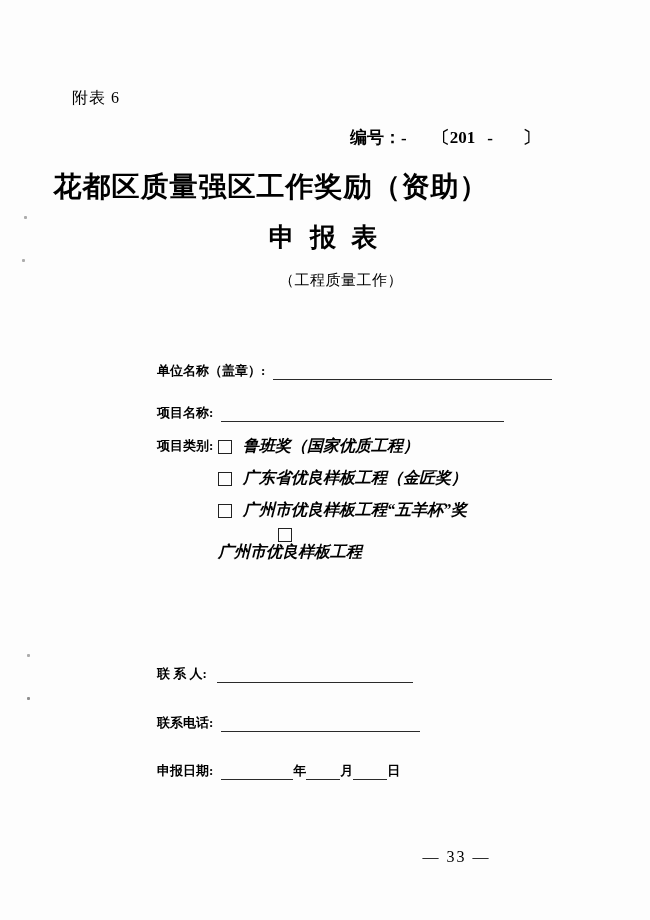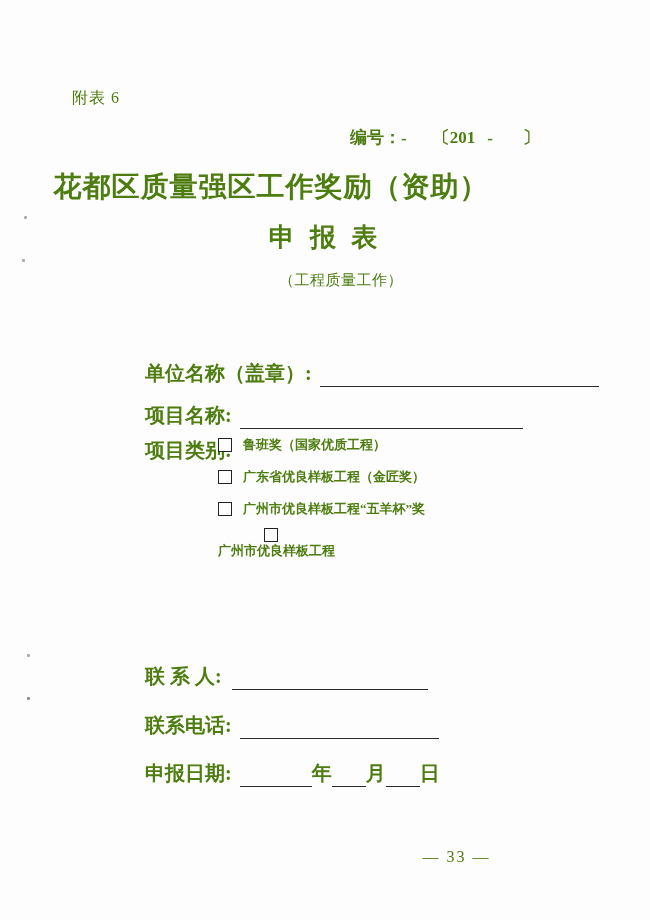--- a/index.html
+++ b/index.html
@@ -4,21 +4,21 @@
 <style>
   * { margin: 0; padding: 0; box-sizing: border-box; }
   html, body { background: #ffffff; }
   .page {
     position: relative;
     width: 650px;
     height: 920px;
     background: #fdfdfd;
     overflow: hidden;
     font-family: "Liberation Serif", "DejaVu Serif", serif;
-    color: #4d7c0f;
+    color: #000000;
   }
   .appendix {
     position: absolute;
     left: 72px; top: 88px;
     font-size: 16px;
     letter-spacing: 1px;
   }
   .number-line {
     position: absolute;
     left: 350px; top: 126px;
@@ -54,40 +54,41 @@
   .subtitle {
     position: absolute;
     left: 16px; top: 271px;
     width: 650px;
     text-align: center;
     font-size: 15px;
     letter-spacing: 0.5px;
   }
   .row {
     position: absolute;
-    left: 145px;
+    left: 157px;
     display: flex;
     align-items: flex-end;
-    font-size: 20px;
+    font-size: 13px;
     font-weight: 600;
     white-space: nowrap;
   }
   .uline {
     display: inline-block;
     border-bottom: 1.6px solid #2a2a2a;
     height: 20px;
   }
   .opt-row {
     position: absolute;
     left: 218px;
     display: flex;
     align-items: center;
-    font-size: 13px;
+    font-size: 16px;
     font-weight: 600;
     white-space: nowrap;
+    font-style: italic;
   }
   .checkbox {
     display: inline-block;
     width: 14px; height: 14px;
     border: 1.6px solid #222;
     margin-right: 11px;
     flex: 0 0 auto;
     background: #fdfdfd;
   }
   .page-number {

